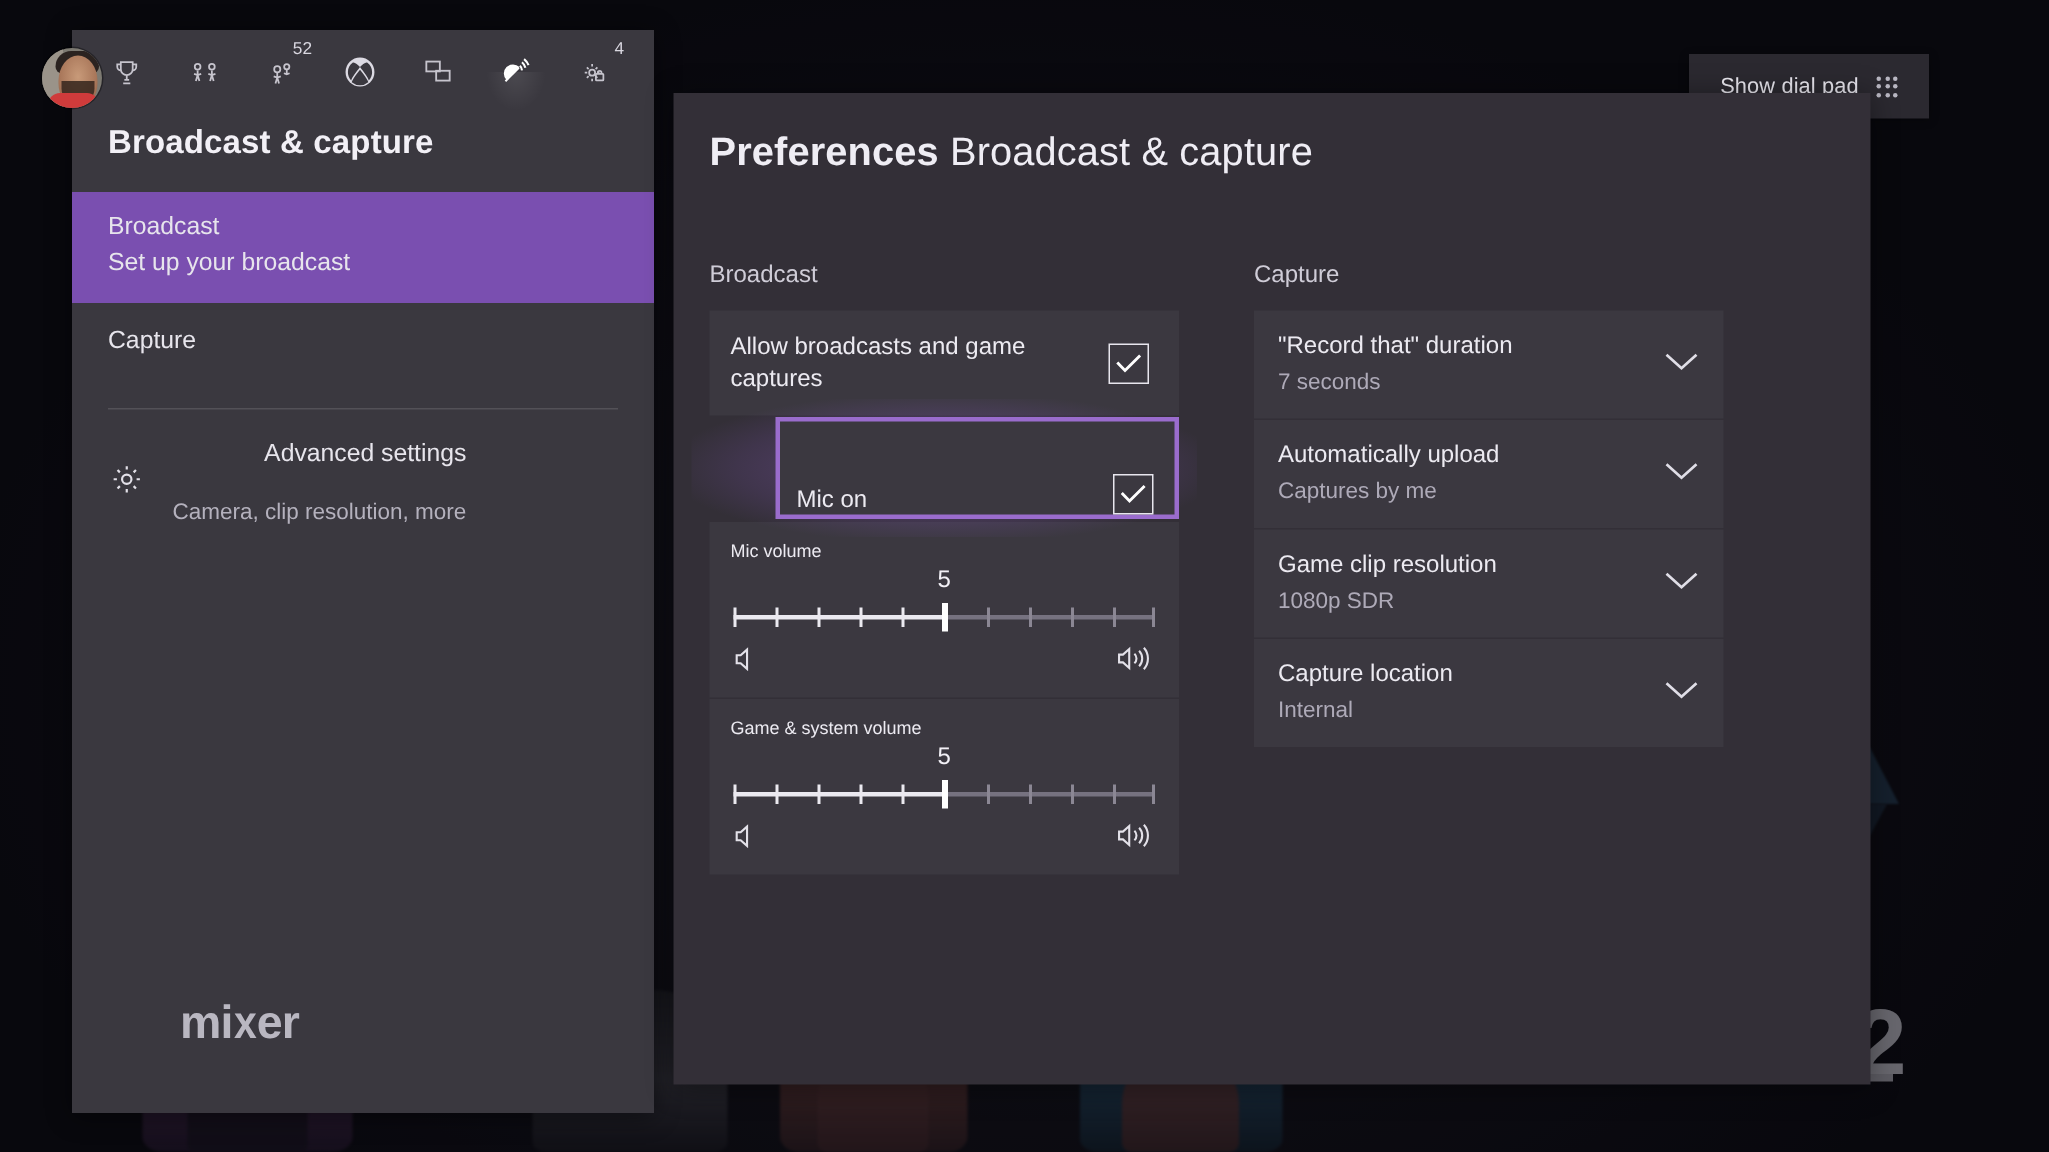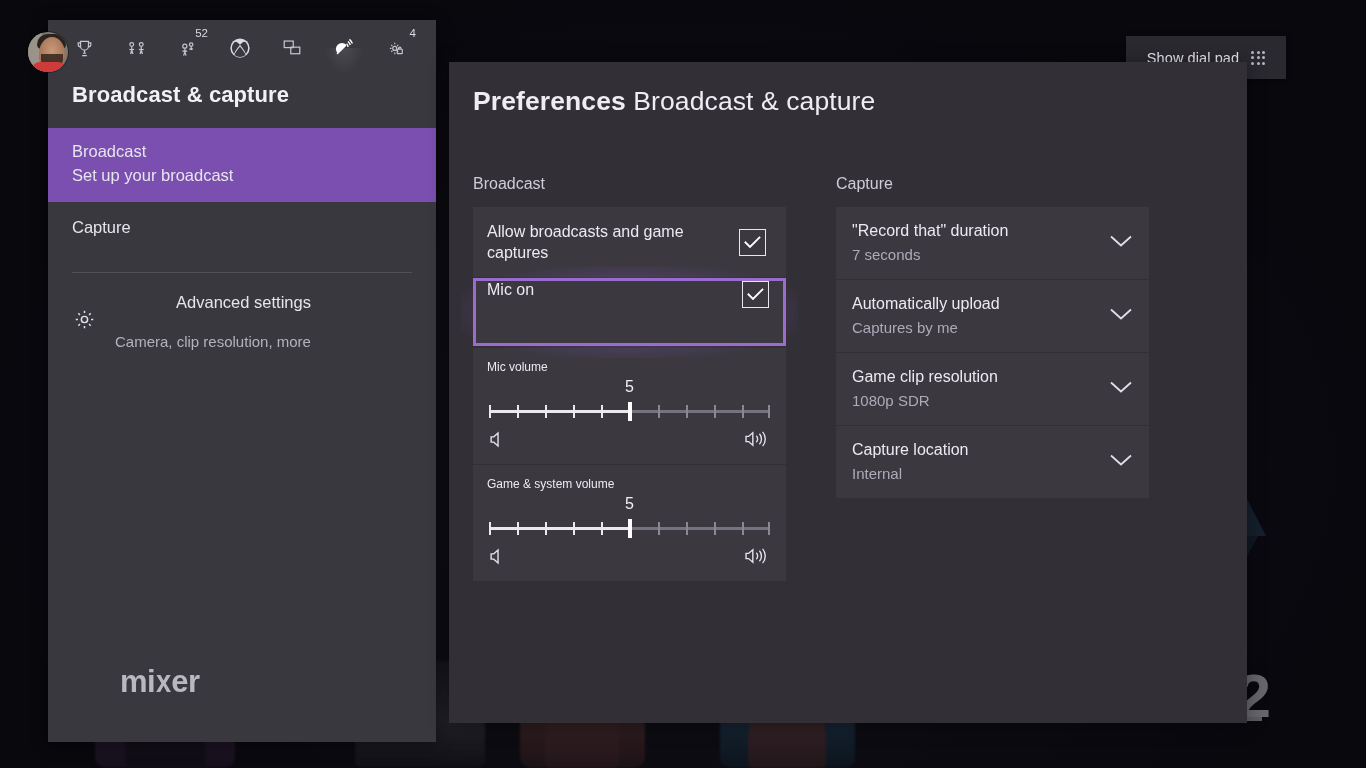--- a/index.html
+++ b/index.html
@@ -347,24 +347,25 @@
     left: -12px; right: -12px; top: -12px; bottom: -12px;
     background: radial-gradient(ellipse at 50% 50%, rgba(150,98,205,0.46) 0%, rgba(130,85,185,0.16) 58%, rgba(120,80,175,0) 78%);
     pointer-events: none;
   }
   .focus-row {
     position: relative;
     border: 3px solid #9a6ccd;
     background: #3b3840;
     min-height: 62px;
     display: flex;
-    align-items: flex-start;
+    align-items: flex-end;
     justify-content: space-between;
     padding: 0 14px 0 11px;
     color: #eceaf1;
+    margin-left: 44px;
   }
 
   
   .slider-card {
     background: #3b3840;
     padding: 12px 14px 10px 14px;
   }
   .slider-card .sl-label {
     font-size: 12px;
     color: #eceaf1;

